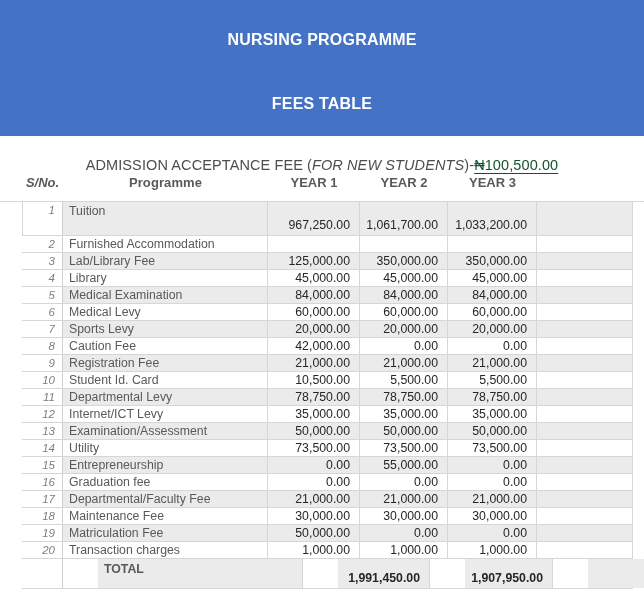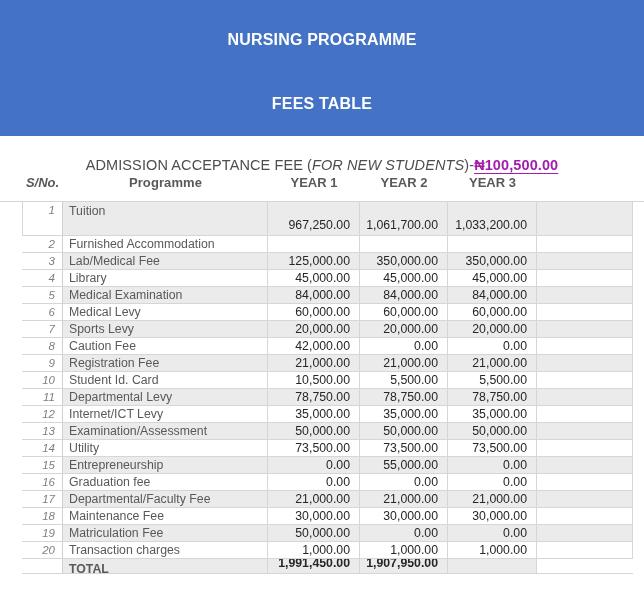--- a/index.html
+++ b/index.html
@@ -21,42 +21,42 @@
     letter-spacing:0.2px; text-align:center;
   }
   
   .admission {
     margin-top:21px; text-align:center;
     font-size:14.5px; color:#4d4d4d; letter-spacing:0.1px;
     white-space:nowrap;
   }
   .admission .it { font-style:italic; }
   .admission .amount {
-    font-weight:700; color:#a21caf;
+    font-weight:400; color:#14532d;
     text-decoration:underline; text-underline-offset:3px;
   }
   
   .grid-cols {
     display:grid;
     grid-template-columns:41px 205px 92px 88px 89px 96px;
     width:611px; margin-left:22px;
   }
   .thead { margin-top:0; height:19px; }
   .thead .hcell {
     font-weight:700; font-size:13px; color:#595959;
     display:flex; align-items:center; justify-content:center;
     white-space:nowrap;
   }
   .thead .hsno { font-style:italic; }
   .thead .hprog { letter-spacing:0.1px; }
   
   .ftable { margin-top:9px; border-top:1px solid #d6d6d6; }
   .row { border-bottom:1px solid #d6d6d6; height:17px; }
   .row.tall { height:34px; }
-  .row.total-row { height:15px; }
+  .row.total-row { height:30px;gap:35px; }
   .cell {
     display:flex; align-items:center; overflow:hidden;
     border-right:1px solid #d6d6d6;
     background:transparent;
   }
   .cell.sno {
     justify-content:flex-end; padding-right:7px;
     font-style:italic; font-size:11.5px; color:#7f7f7f;
     border-right:1px solid #cfcfcf; background:#fff !important;
   }
@@ -110,21 +110,21 @@
       <div class="grid-cols row">
         <div class="cell sno">2</div>
         <div class="cell name">Furnished Accommodation</div>
         <div class="cell num"></div>
         <div class="cell num"></div>
         <div class="cell num"></div>
         <div class="cell num"></div>
       </div>
       <div class="grid-cols row shaded">
         <div class="cell sno">3</div>
-        <div class="cell name">Lab/Medical Fee</div>
+        <div class="cell name">Lab/Library Fee</div>
         <div class="cell num">125,000.00</div>
         <div class="cell num">350,000.00</div>
         <div class="cell num">350,000.00</div>
         <div class="cell num"></div>
       </div>
       <div class="grid-cols row">
         <div class="cell sno">4</div>
         <div class="cell name">Library</div>
         <div class="cell num">45,000.00</div>
         <div class="cell num">45,000.00</div>

